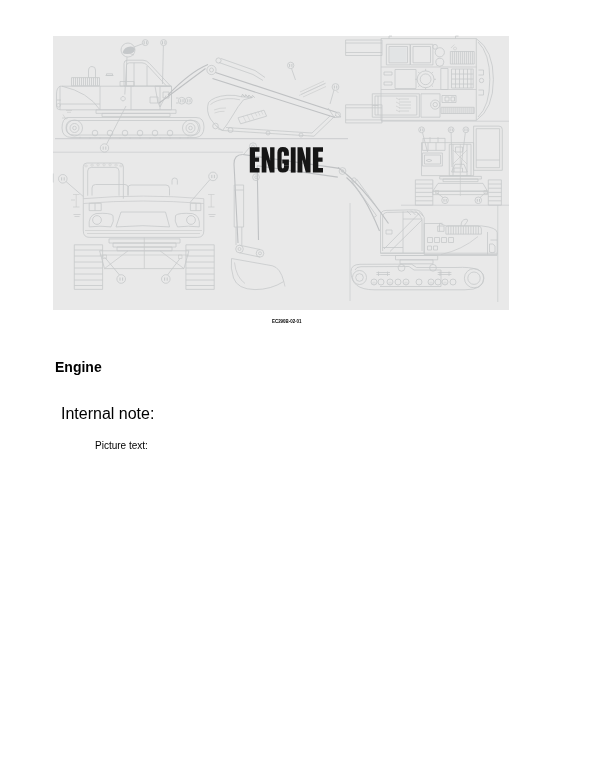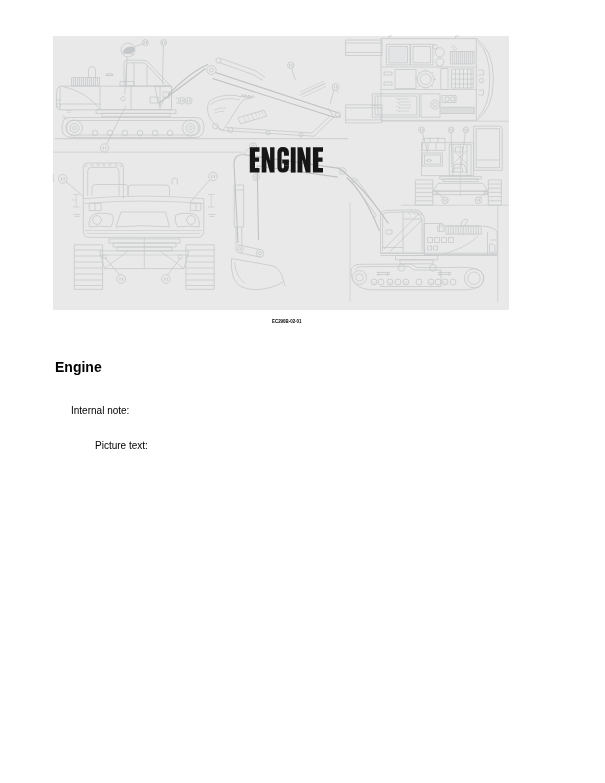--- a/index.html
+++ b/index.html
@@ -408,15 +408,15 @@
     <path d="M312.9,147.3 h10.1 v4.5 h-4.7 v5.6 h4.3 v4.3 h-4.3 v6.3 h4.7 v4.6 h-10.1 z"></path>
   </g>
 </svg>
 
 <svg width="60" height="12" viewBox="0 0 60 12" style="position:absolute;left:270px;top:314px">
     <text x="2" y="8.8" font-size="6" font-weight="bold" font-family="Liberation Sans" fill="#000" textLength="29.5" lengthAdjust="spacingAndGlyphs">EC290B-02-01</text>
   </svg>
 
 <div class="lbl" style="left:55px;top:359px;font-size:14px;font-weight:bold;">Engine</div>
 
-<div class="lbl" style="left:71px;top:404.5px;font-size:10px;">Internal note:</div>
+<div class="lbl" style="left:61px;top:404.5px;font-size:16px;">Internal note:</div>
 
 <div class="lbl" style="left:55px;top:439.5px;font-size:10px;padding-left:40px;">Picture text:</div>
 
 </body></html>

